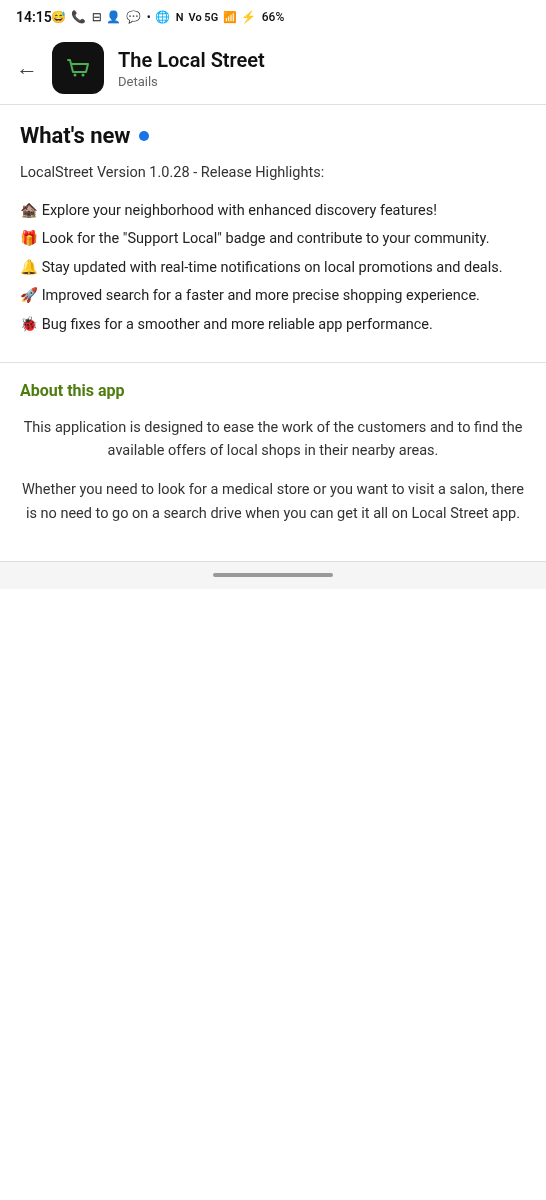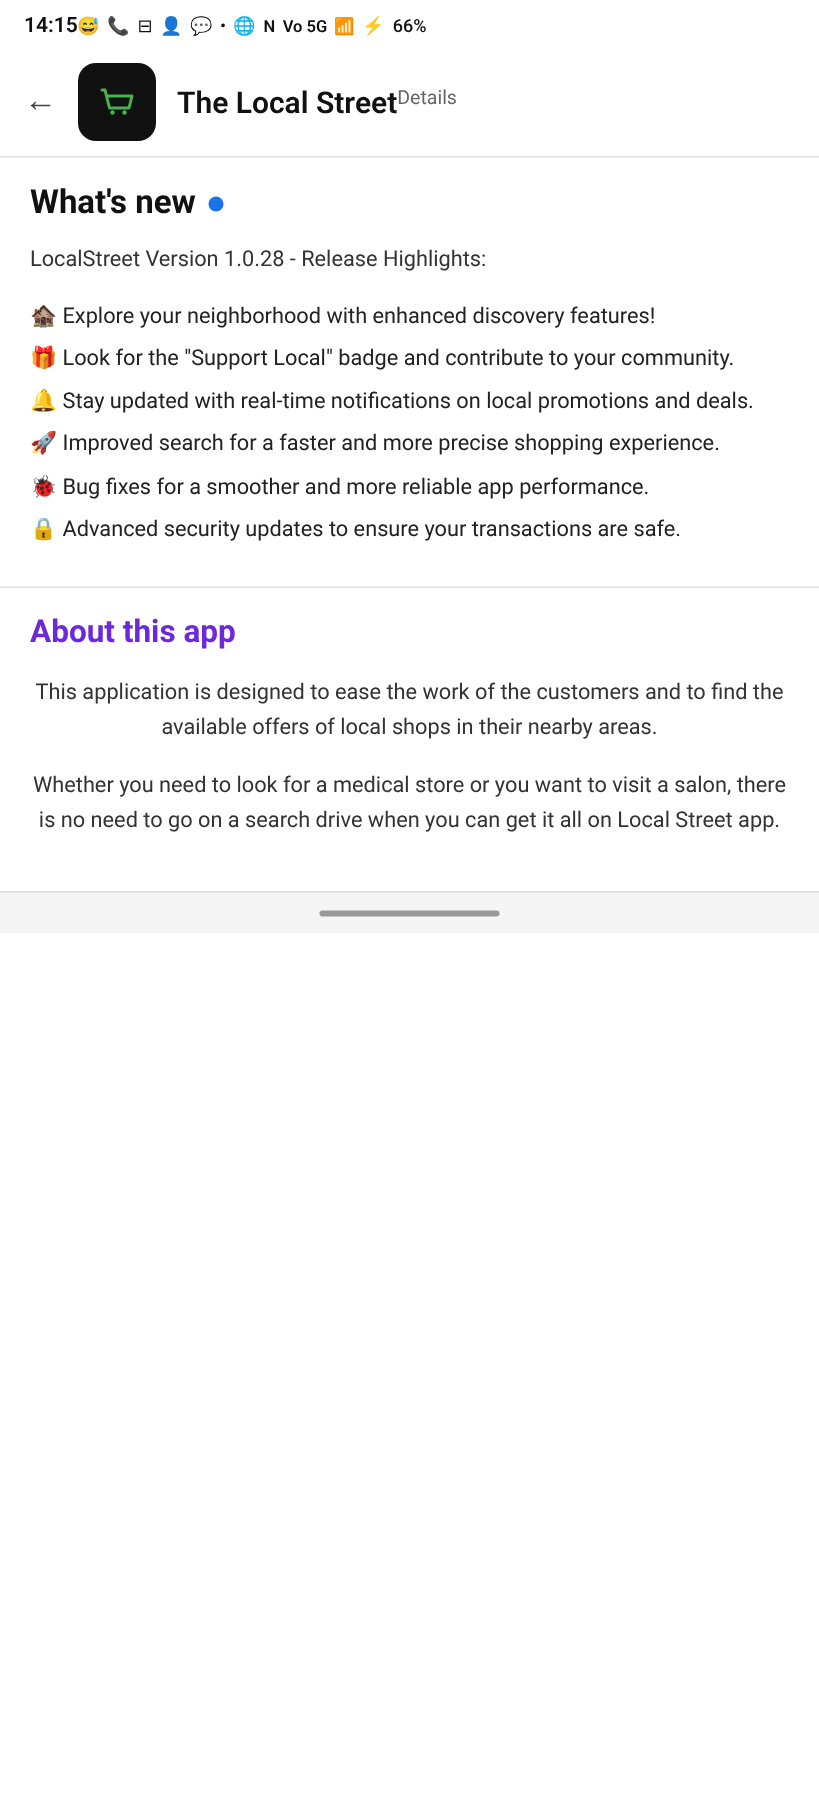--- a/index.html
+++ b/index.html
@@ -67,21 +67,21 @@
       align-items: center;
       justify-content: center;
       flex-shrink: 0;
     }
     .app-icon svg {
       width: 30px;
       height: 30px;
     }
     .app-info {
       display: flex;
-      flex-direction: row;
+      flex-direction: column;
     }
     .app-name {
       font-size: 20px;
       font-weight: 600;
       color: #111;
       line-height: 1.2;
     }
     .app-subtitle {
       font-size: 13px;
       color: #666;
@@ -134,23 +134,23 @@
     }
     .release-list li {
       font-size: 14.5px;
       color: #222;
       line-height: 1.55;
       margin-bottom: 6px;
     }
 
     
     .about-title {
-      font-size: 21px;
+      font-size: 16px;
       font-weight: 700;
-      color: #6d28d9;
+      color: #4d7c0f;
       margin-bottom: 16px;
     }
     .about-tagline {
       font-size: 15px;
       color: #222;
       margin-bottom: 16px;
       line-height: 1.5;
     }
     .about-para {
       font-size: 14.5px;
@@ -220,21 +220,20 @@
     <span class="whats-new-title">What's new</span>
     <span class="blue-dot"></span>
   </div>
   <p class="version-text">LocalStreet Version 1.0.28 - Release Highlights:</p>
   <ul class="release-list">
     <li>🏚️ Explore your neighborhood with enhanced discovery features!</li>
     <li>🎁 Look for the "Support Local" badge and contribute to your community.</li>
     <li>🔔 Stay updated with real-time notifications on local promotions and deals.</li>
     <li>🚀 Improved search for a faster and more precise shopping experience.</li>
     <li>🐞 Bug fixes for a smoother and more reliable app performance.</li>
-    <li>🔒 Advanced security updates to ensure your transactions are safe.</li>
   </ul>
 </div>
 
 <div class="divider"></div>
 
 <div class="section">
   <h2 class="about-title">About this app</h2>
   <p class="about-para">This application is designed to ease the work of the customers and to find the available offers of local shops  in their nearby areas.</p>
   <p class="about-para">Whether you need to look for a medical store or you want to visit a salon, there is no need to go on a search drive when you can get it all on Local Street app.</p>
 </div>

